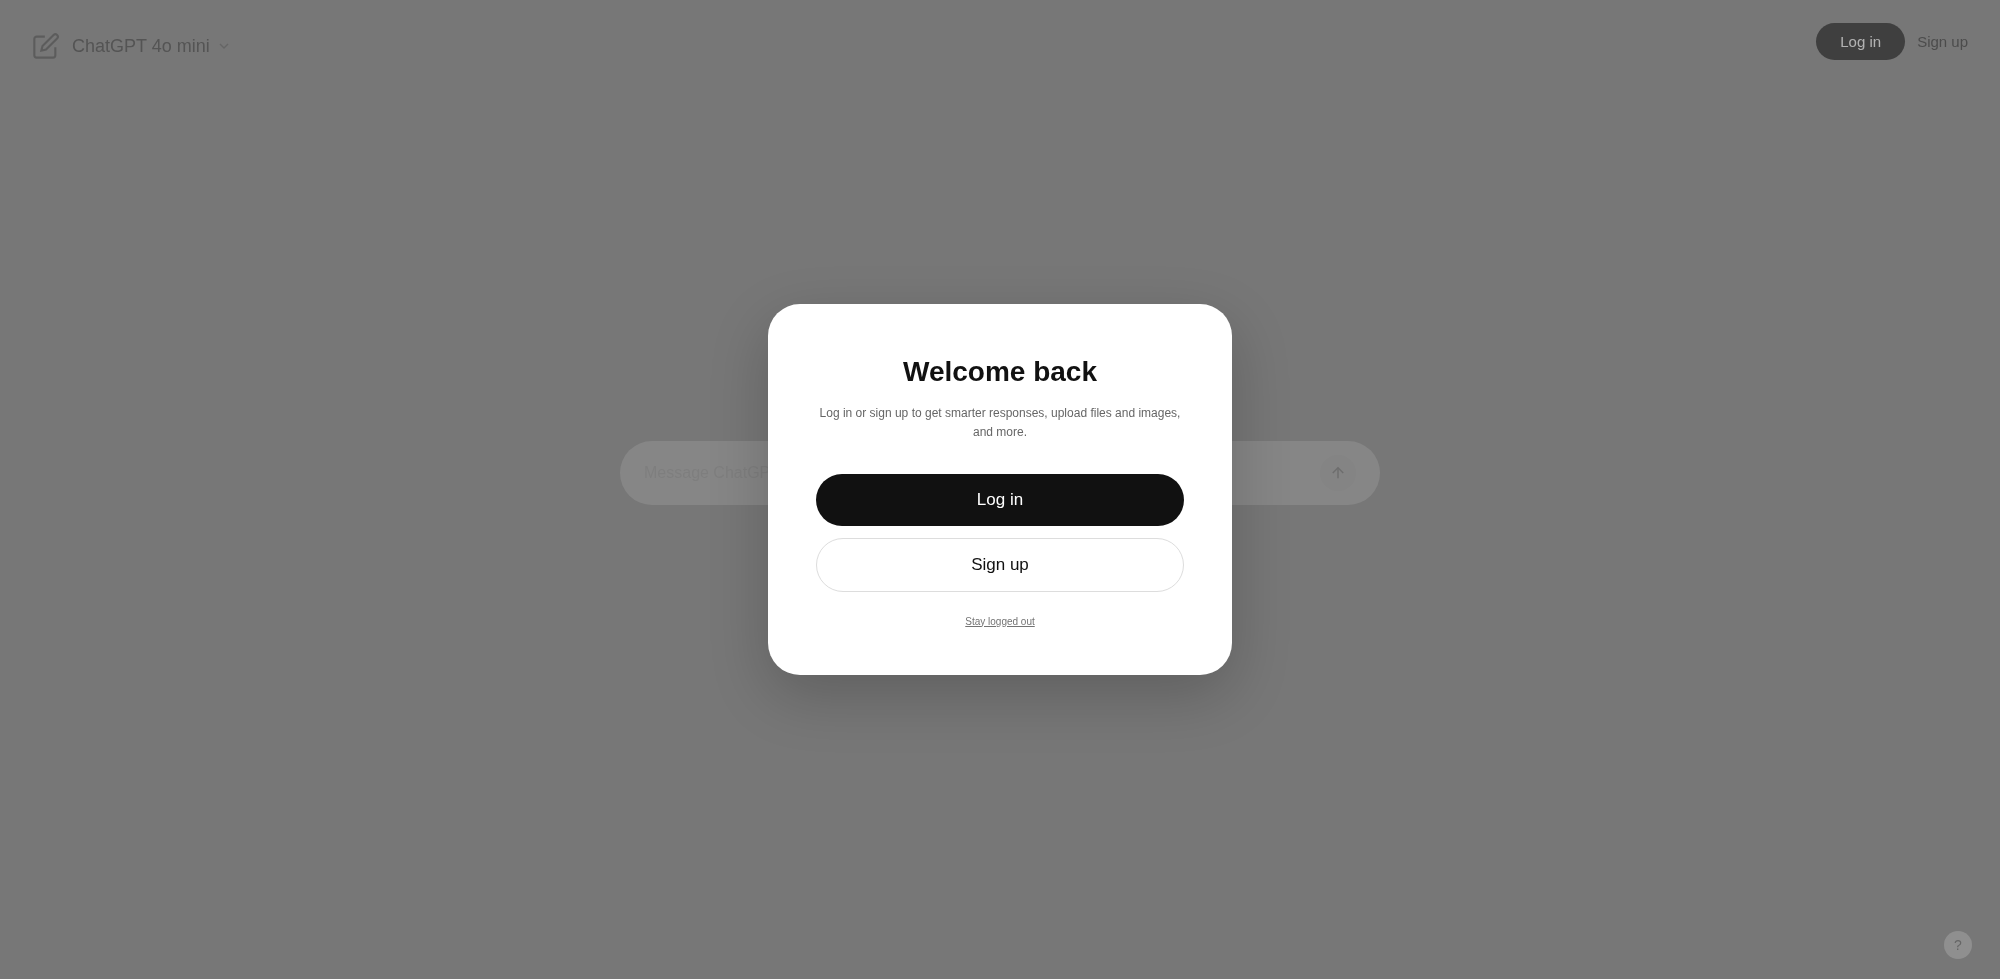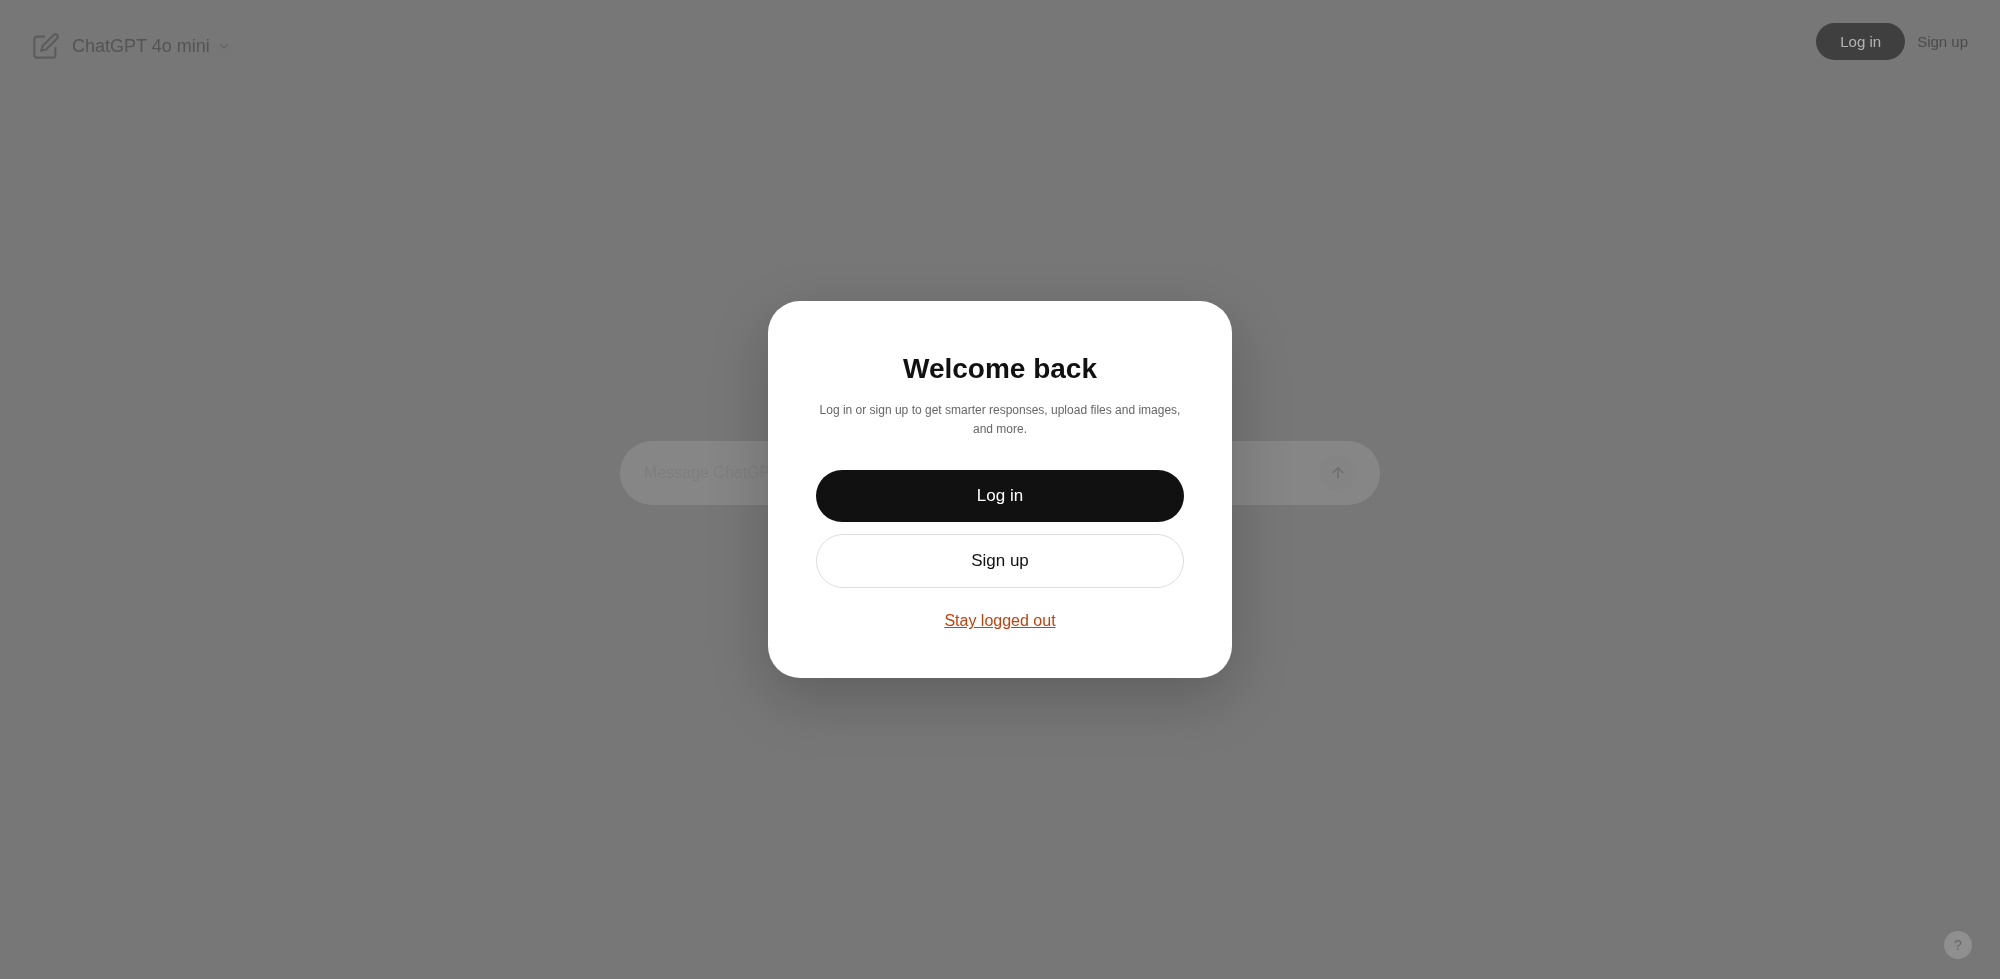--- a/index.html
+++ b/index.html
@@ -214,22 +214,22 @@
       color: #111;
       border: 1.5px solid #ddd;
       border-radius: 999px;
       font-size: 17px;
       font-weight: 500;
       cursor: pointer;
       margin-bottom: 24px;
     }
 
     .stay-logged-out {
-      font-size: 16px;
-      color: #c2410c;
+      font-size: 10px;
+      color: #737373;
       text-decoration: underline;
       cursor: pointer;
       background: none;
       border: none;
     }
 
     
     .help-btn {
       position: absolute;
       bottom: 20px;

